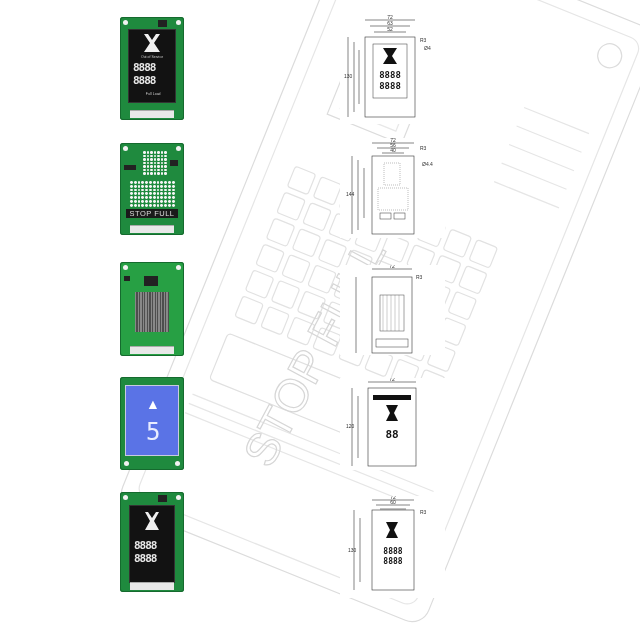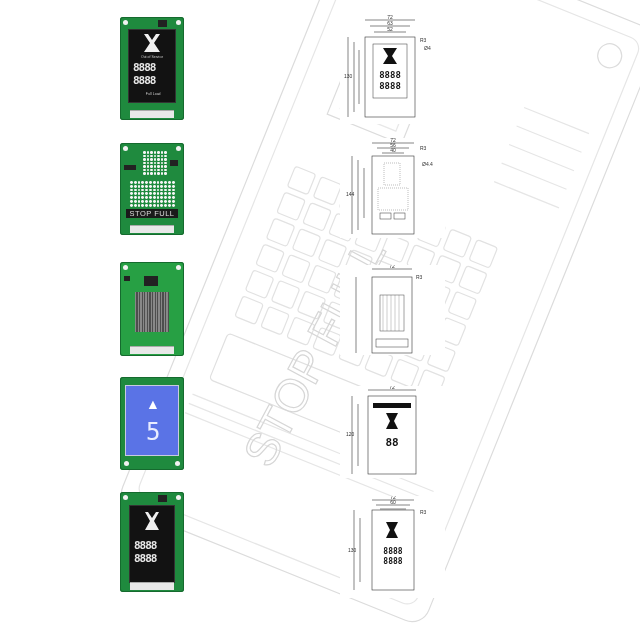--- a/index.html
+++ b/index.html
@@ -365,21 +365,21 @@
         <line x1="51" y1="30" x2="51" y2="66"></line>
         <line x1="55" y1="30" x2="55" y2="66"></line>
         <line x1="59" y1="30" x2="59" y2="66"></line>
       </g>
     <rect x="36" y="74" width="32" height="8" fill="none" stroke="#333" stroke-width="0.5"></rect>
     <text class="dim" x="52" y="3" text-anchor="middle">72</text>
     <text class="dim" x="76" y="14">R3</text>
   </svg>
 </div>
 
-<div class="drawing" style="top:386px;height:92px;">
+<div class="drawing" style="top:378px;height:92px;">
   <svg width="105" height="92" viewBox="0 0 105 92">
     <g stroke="#333" stroke-width="0.6" fill="none">
       <rect x="28" y="10" width="48" height="78"></rect>
       <line x1="28" y1="4" x2="76" y2="4"></line>
         <line x1="12" y1="10" x2="12" y2="88"></line>
         <line x1="18" y1="18" x2="18" y2="80"></line>
     </g>
     <rect x="33" y="17" width="38" height="5" fill="#111"></rect>
     <path d="M46 27 H58 L54 35 L58 43 H46 L50 35 Z" fill="#111"></path>
     <text x="52" y="60" font-size="11" text-anchor="middle" font-family="DejaVu Sans Mono, monospace" font-weight="bold" fill="#111">88</text>

